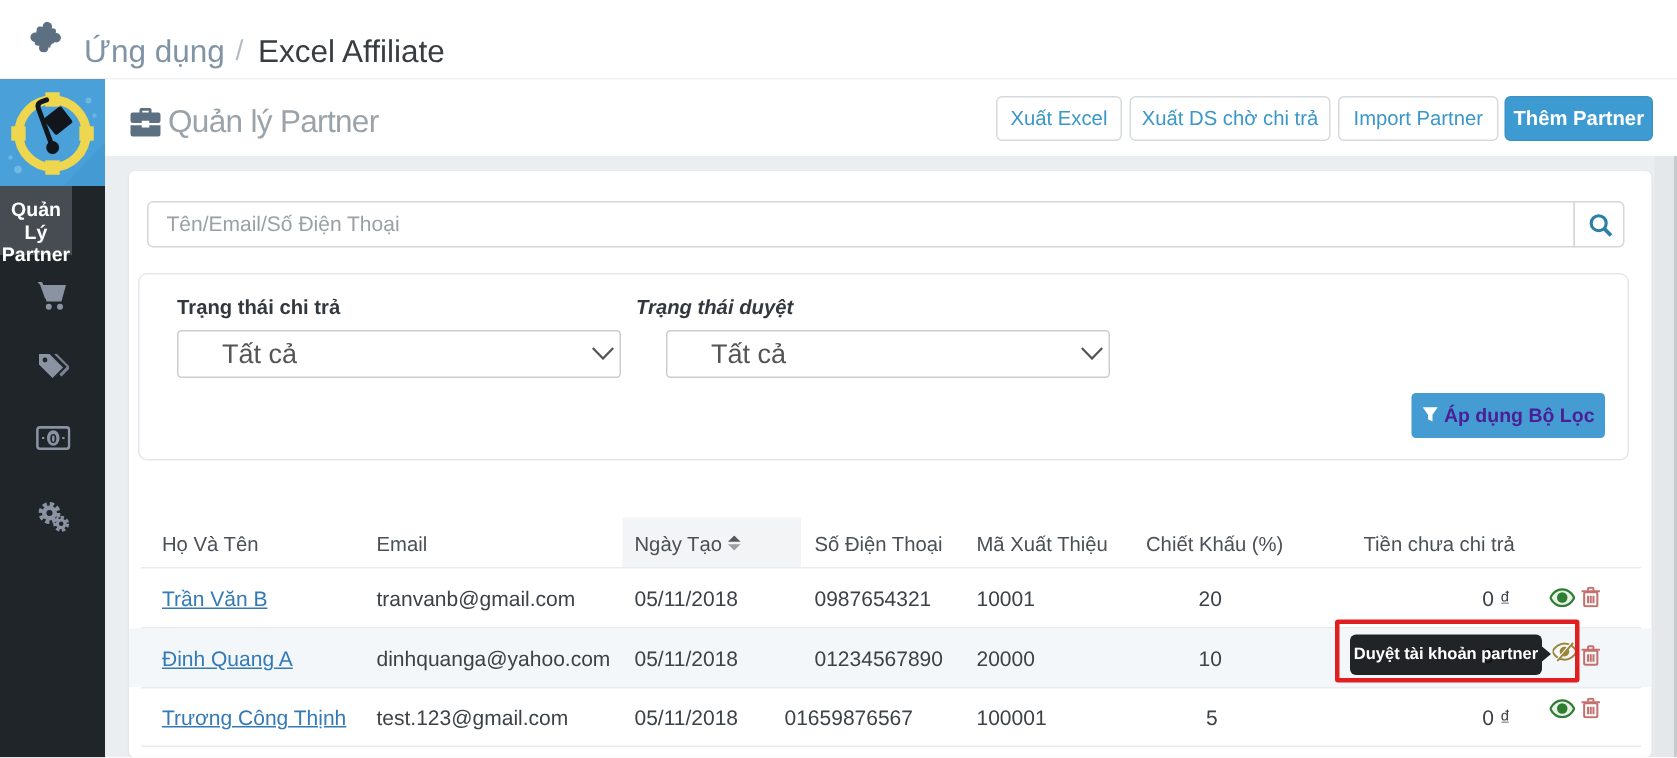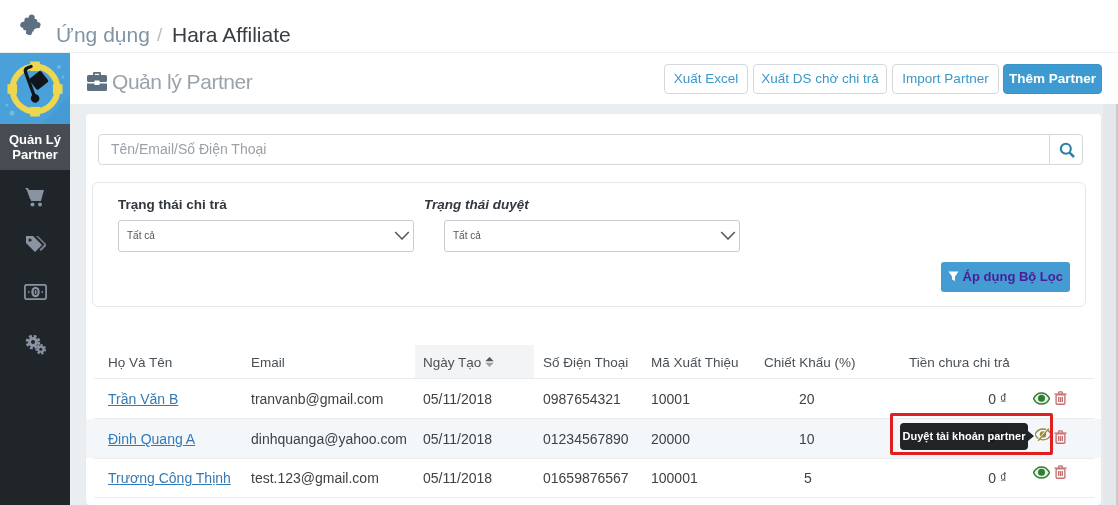--- a/index.html
+++ b/index.html
@@ -10,41 +10,41 @@
 
 
 #topbar { left:0; top:0; width:1118px; height:53px; background:#fff; border-bottom:1px solid #edf0f1; }
 #crumb1 { left:56px; top:23px; font-size:21px; color:#8094a5; }
 #crumbsep { left:157px; top:24px; font-size:19px; color:#b5bcc2; }
 #crumb2 { left:172px; top:23px; font-size:21px; color:#383d42; }
 
 
 #sidebar { left:0; top:53px; width:70px; height:452px; background:#20252a; }
 #logoblk { left:0; top:53px; width:70px; height:71px; background:#4aa0d8; overflow:hidden; }
-#lblblk { left:0; top:124px; width:70px; height:46px; background:#464c52; color:#fff; font-weight:bold; font-size:13px; text-align:center; line-height:15px; padding-top:8px; }
+#lblblk { left:0; top:124px; width:48px; height:46px; background:#464c52; color:#fff; font-weight:bold; font-size:13px; text-align:center; line-height:15px; padding-top:8px; }
 
 
 #hdr { left:70px; top:53px; width:1048px; height:51px; background:#fff; }
 #title { left:112px; top:70px; font-size:21px; color:#9aa3aa; letter-spacing:-0.45px; }
 .btn { position:absolute; top:64px; height:30px; border:1px solid #d5d9dc; border-radius:4px; background:#fff; color:#3b97c8; font-size:13.5px; text-align:center; line-height:28px; }
 #btn4 { background:#3e9bd1; border-color:#3a92c5; color:#fff; font-weight:bold; }
 
 
 #bodybg { left:70px; top:104px; width:1048px; height:401px; background:#eaeef0; }
 #scrollstrip { left:1103px; top:104px; width:15px; height:401px; background:#e4e8eb; border-right:2px solid #c7cbce; }
 #card { left:86px; top:114px; width:1015px; height:391px; background:#fff; border-radius:4px; box-shadow:0 1px 2px rgba(0,0,0,0.07); }
 
 
 #srch { left:98px; top:134px; width:952px; height:31px; border:1px solid #d4d8db; border-radius:4px 0 0 4px; background:#fff; color:#9aa0a6; font-size:14px; line-height:29px; padding-left:12px; }
 #srchbtn { left:1049px; top:134px; width:34px; height:31px; border:1px solid #d4d8db; border-radius:0 4px 4px 0; background:#fff; }
 
 
 #panel { left:92px; top:182px; width:994px; height:125px; border:1px solid #e4e7e9; border-radius:6px; background:#fff; }
 .flabel { position:absolute; top:197px; font-size:13.5px; font-weight:bold; color:#32383e; }
-.fsel { position:absolute; top:220px; width:296px; height:32px; border:1px solid #c9cdd1; border-radius:3px; background:#fff; font-size:10px; color:#555; line-height:30px; padding-left:8px; }
+.fsel { position:absolute; top:220px; width:296px; height:32px; border:1px solid #c9cdd1; border-radius:3px; background:#fff; font-size:18px; color:#555; line-height:30px; padding-left:29px; }
 #fbtn { left:941px; top:262px; width:129px; height:30px; background:#449cd3; border-radius:3px; color:#4c1d95; font-weight:bold; font-size:13px; text-align:center; line-height:30px; }
 
 
 .th { position:absolute; font-size:13.5px; color:#4a5055; }
 .td { position:absolute; font-size:14px; color:#3d4247; }
 .link { color:#347ab6; text-decoration:underline; }
 .hline { position:absolute; left:94px; width:1000px; height:1px; background:#e9ebed; }
 #thshade { left:415px; top:345px; width:119px; height:33px; background:#f3f4f5; }
 #row2bg { left:86px; top:419px; width:1015px; height:39px; background:#f3f7fa; }
 
@@ -67,21 +67,21 @@
         <circle cx="11" cy="3.8" r="3.3"></circle>
         <circle cx="18.3" cy="10.5" r="3.3"></circle>
         <circle cx="3.7" cy="12.5" r="3.3"></circle>
         <circle cx="10.8" cy="18.9" r="3.3"></circle>
       </g>
       <circle cx="18.6" cy="17.6" r="3.4" fill="#fff"></circle>
     </svg>
   </div>
   <div id="crumb1" class="abs">Ứng dụng</div>
   <div id="crumbsep" class="abs">/</div>
-  <div id="crumb2" class="abs">Hara Affiliate</div>
+  <div id="crumb2" class="abs">Excel Affiliate</div>
 
   <div id="sidebar" class="abs"></div>
   <div id="logoblk" class="abs">
     <svg width="70" height="71" viewBox="0 0 70 71">
       <rect width="70" height="71" fill="#4aa0d8"></rect>
       <circle cx="12" cy="60" r="2.5" fill="#7cc0e8" opacity="0.8"></circle>
       <circle cx="7" cy="52" r="1.5" fill="#7cc0e8" opacity="0.7"></circle>
       <circle cx="59" cy="14" r="2" fill="#7cc0e8" opacity="0.7"></circle>
       <circle cx="63" cy="24" r="1.5" fill="#7cc0e8" opacity="0.6"></circle>
       <polygon points="70,42 70,71 42,71" fill="#449bd3"></polygon>
@@ -209,21 +209,21 @@
   <div class="td" style="left:251px;top:431px;">dinhquanga@yahoo.com</div>
   <div class="td" style="left:423px;top:431px;">05/11/2018</div>
   <div class="td" style="left:543px;top:431px;">01234567890</div>
   <div class="td" style="left:651px;top:431px;">20000</div>
   <div class="td" style="left:799px;top:431px;">10</div>
   <div class="td" style="left:930px;top:429px;width:77px;text-align:right;">0 ₫</div>
 
   <div class="td link" style="left:108px;top:470px;">Trương Công Thịnh</div>
   <div class="td" style="left:251px;top:470px;">test.123@gmail.com</div>
   <div class="td" style="left:423px;top:470px;">05/11/2018</div>
-  <div class="td" style="left:543px;top:470px;">01659876567</div>
+  <div class="td" style="left:523px;top:470px;">01659876567</div>
   <div class="td" style="left:651px;top:470px;">100001</div>
   <div class="td" style="left:804px;top:470px;">5</div>
   <div class="td" style="left:930px;top:470px;width:77px;text-align:right;">0 ₫</div>
 
   <div class="abs icn" style="left:1033px;top:392px;">
     <svg width="17" height="13" viewBox="0 0 17 13">
       <path d="M0.5 6.5 C2.6 2.3 5.4 0.9 8.5 0.9 C11.6 0.9 14.4 2.3 16.5 6.5 C14.4 10.7 11.6 12.1 8.5 12.1 C5.4 12.1 2.6 10.7 0.5 6.5 Z" fill="#e7f2e7" stroke="#2e7d32" stroke-width="1.5"></path>
       <circle cx="8.5" cy="6.3" r="3.5" fill="#2e7d32"></circle>
     </svg>
   </div>

